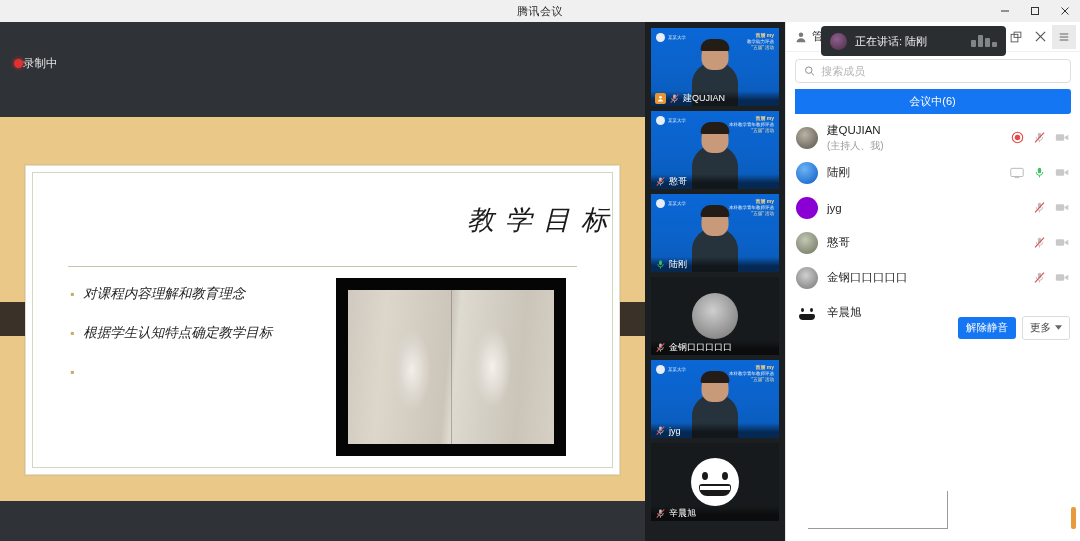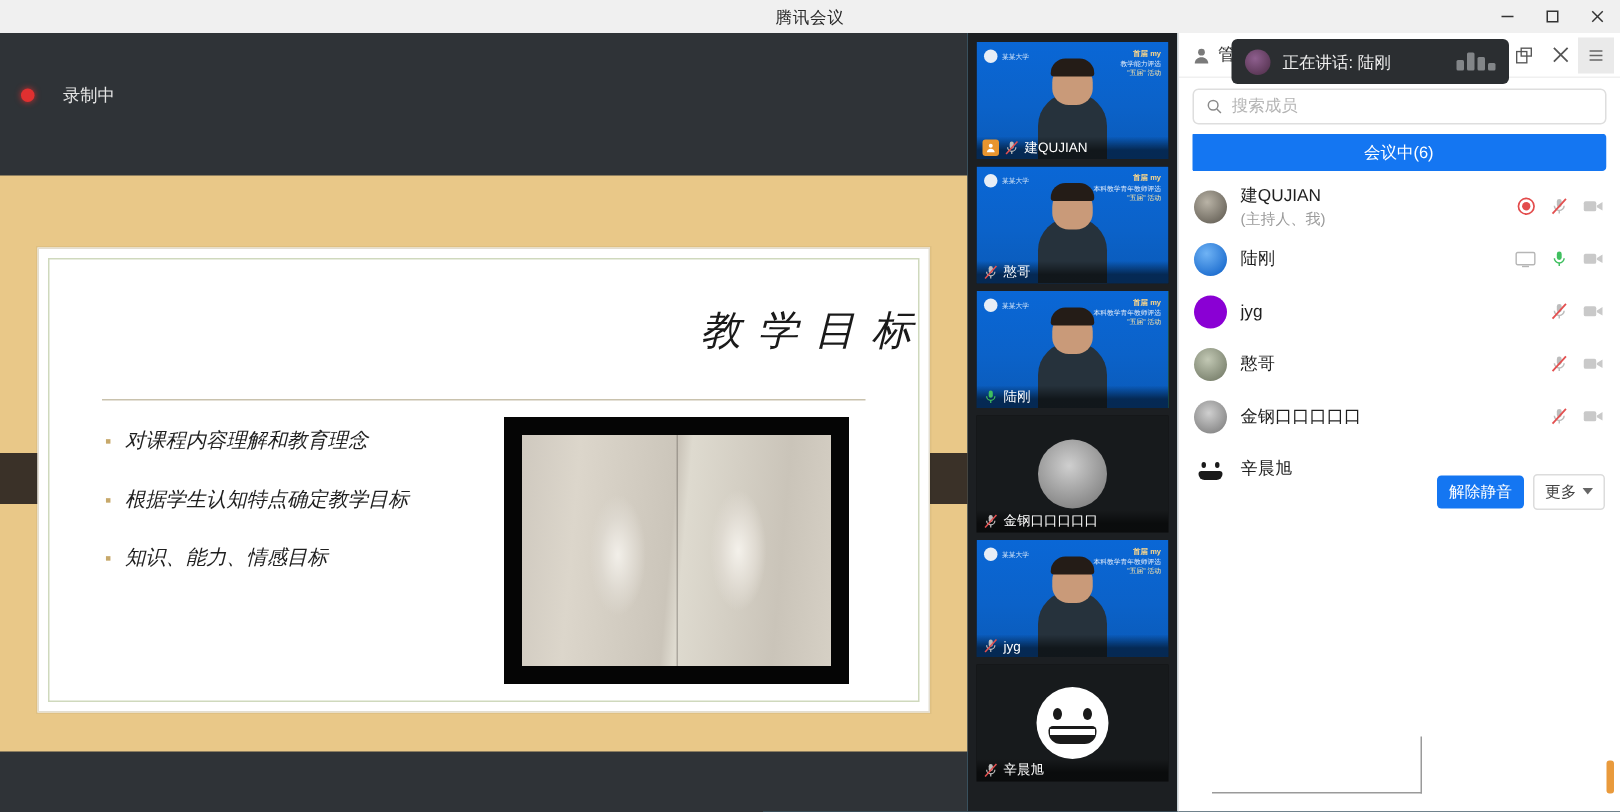--- a/index.html
+++ b/index.html
@@ -1,41 +1,41 @@
 <!DOCTYPE html>
 <html><head>
 <meta charset="utf-8">
 <style>
   * { margin:0; padding:0; box-sizing:border-box; }
   body {
     width:1080px; height:541px; overflow:hidden;
     font-family:"Liberation Sans", sans-serif;
     background:#2b2f33;
   }
-  .app { position:relative; width:1080px; height:541px; background:#7dd3fc; }
+  .app { position:relative; width:1080px; height:541px; background:#f9a8d4; }
 
   
   .titlebar {
     position:absolute; left:0; top:0; width:1080px; height:22px;
     background:#f0f0f0; display:flex; align-items:center; justify-content:center;
   }
   .titlebar .title { font-size:11px; color:#2a2a2a; letter-spacing:.5px; }
   .wincontrols { position:absolute; right:0; top:0; height:22px; display:flex; }
   .wc { width:30px; height:22px; display:flex; align-items:center; justify-content:center;
         font-size:11px; color:#333; }
   .wc svg { display:block; }
 
   
   .stage {
     position:absolute; left:0; top:22px; width:645px; height:519px;
     background:#2f3337;
   }
   .recording {
     position:absolute; left:14px; top:34px;
-    display:flex; align-items:center; gap:19px;
+    display:flex; align-items:center; gap:0;
     font-size:11.5px; color:#e6e6e6;
   }
   .rec-dot { width:9px; height:9px; border-radius:50%; background:#e03030;
              box-shadow:0 0 4px rgba(224,48,48,.9); }
 
   
   .slide {
     position:absolute; left:0; top:95px; width:645px; height:384px;
     background:#e9c888;
   }
@@ -290,21 +290,20 @@
           <div class="bullet">
             <span class="dot">▪</span>
             <span>对课程内容理解和教育理念</span>
           </div>
           <div class="bullet">
             <span class="dot">▪</span>
             <span>根据学生认知特点确定教学目标</span>
           </div>
           <div class="bullet">
             <span class="dot">▪</span>
-            <span>知识、能力、情感目标</span>
           </div>
         </div>
 
         <div class="slide-photo">
           <div class="relief"></div>
         </div>
       </div>
     </div>
   </div>
 

